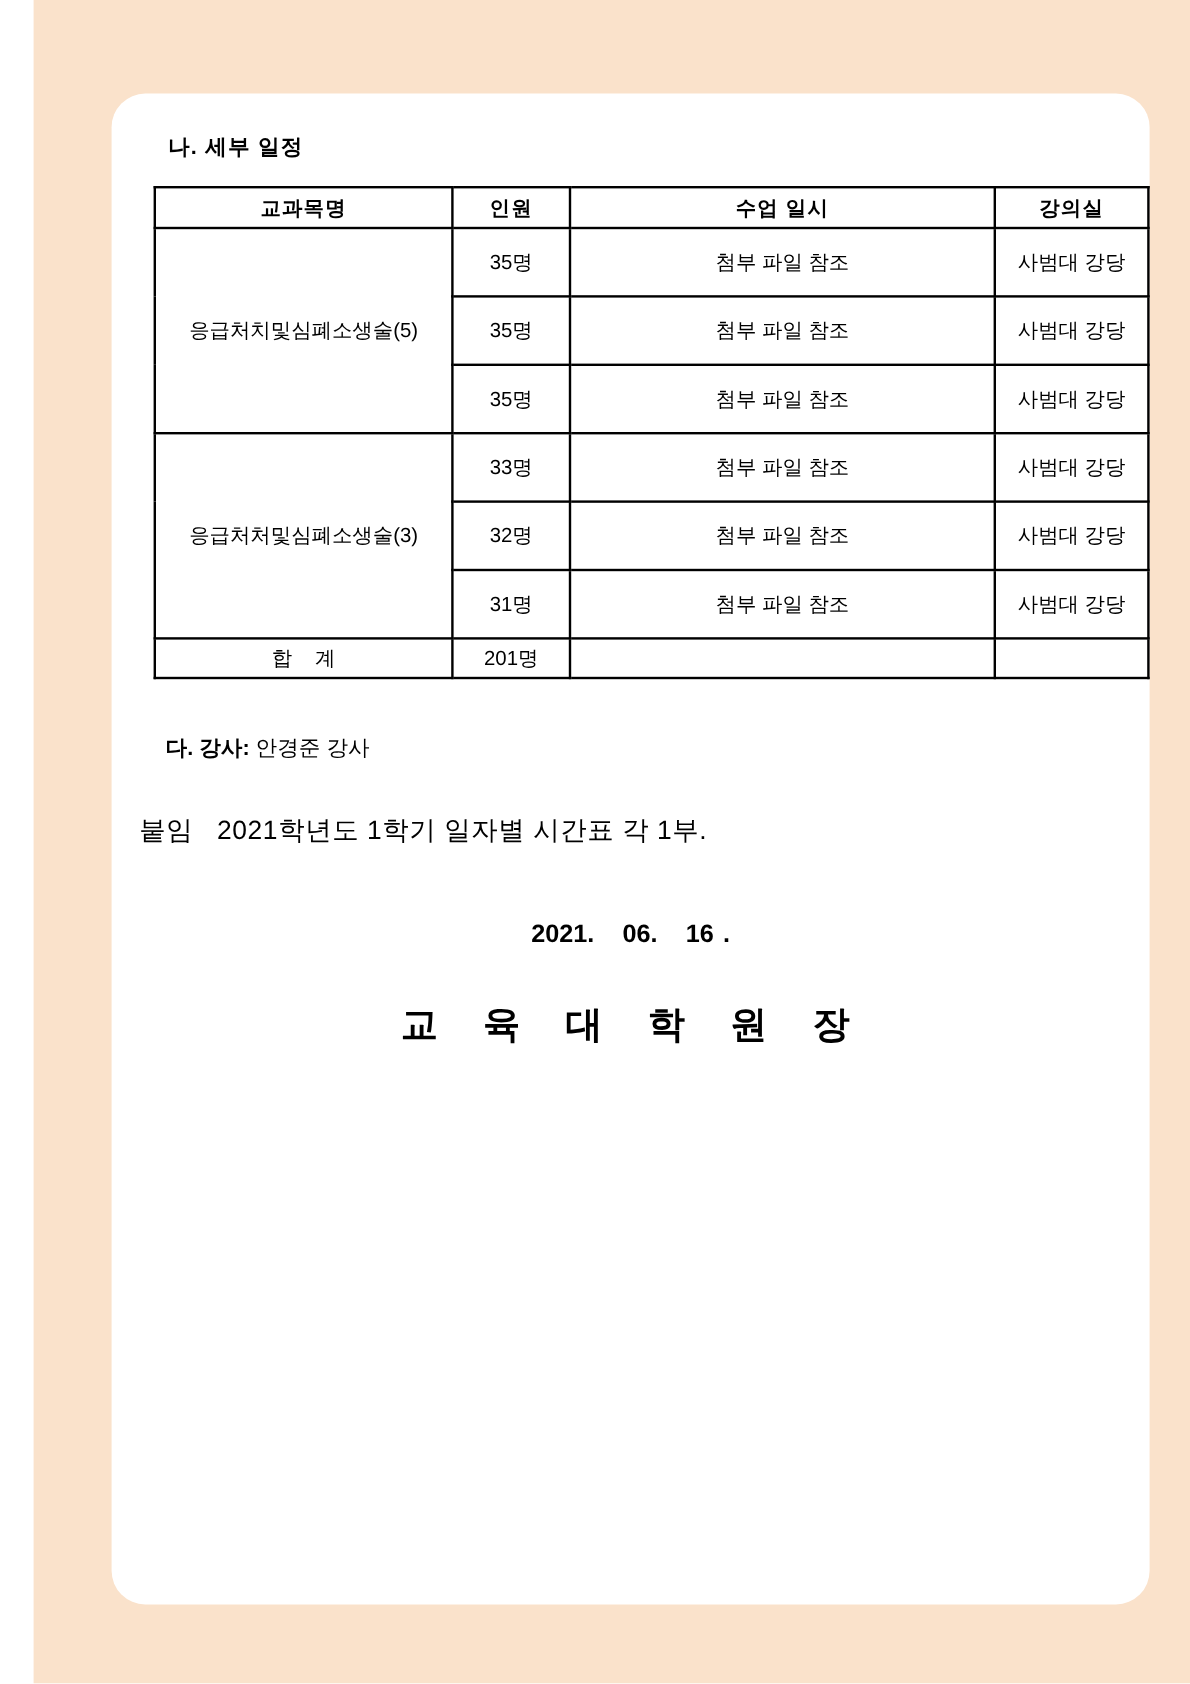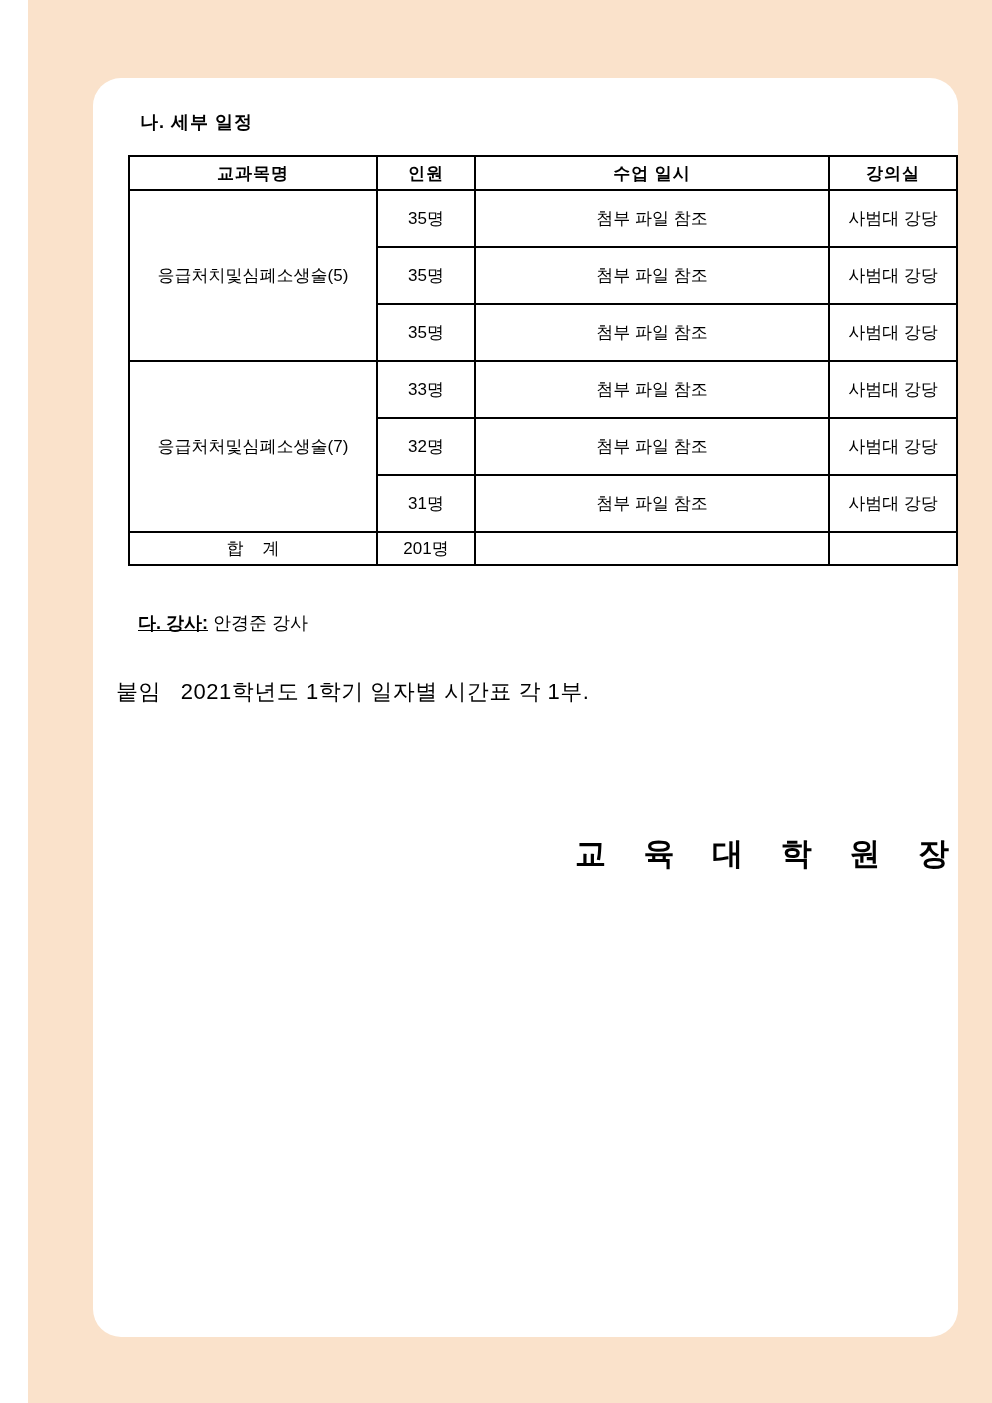--- a/index.html
+++ b/index.html
@@ -49,21 +49,21 @@
   table.schedule th { font-weight: bold; height: 34px; letter-spacing: 1px; }
   table.schedule tbody tr.r-data { height: 57px; }
   table.schedule tbody tr.r-total { height: 33px; }
   .line-c {
     position: absolute;
     left: 45px; top: 533px;
     font-size: 18px;
     color: #000;
     white-space: pre;
   }
-  .line-c .b { font-weight: bold; text-decoration: underline; }
+  .line-c .b { font-weight: bold; }
   .attachment {
     position: absolute;
     left: 23px; top: 599px;
     font-size: 22px;
     color: #000;
     white-space: pre;
     letter-spacing: 0.5px;
   }
   .date-line {
     position: absolute;
@@ -73,21 +73,21 @@
     font-size: 21px;
     font-weight: bold;
     color: #000;
     white-space: pre;
     word-spacing: 2px;
   }
   .signature {
     position: absolute;
     left: 0; top: 755px;
     width: 100%;
-    text-align: right;
+    text-align: center;
     font-size: 31px;
     font-weight: bold;
     color: #000;
     letter-spacing: 9px;
     word-spacing: 11px;
     white-space: pre;
   }
 </style>
 </head>
 <body>
@@ -123,21 +123,21 @@
           <td>35명</td>
           <td>첨부 파일 참조</td>
           <td>사범대 강당</td>
         </tr>
         <tr class="r-data">
           <td>35명</td>
           <td>첨부 파일 참조</td>
           <td>사범대 강당</td>
         </tr>
         <tr class="r-data">
-          <td rowspan="3">응급처처및심폐소생술(7)</td>
+          <td rowspan="3">응급처처및심폐소생술(3)</td>
           <td>33명</td>
           <td>첨부 파일 참조</td>
           <td>사범대 강당</td>
         </tr>
         <tr class="r-data">
           <td>32명</td>
           <td>첨부 파일 참조</td>
           <td>사범대 강당</td>
         </tr>
         <tr class="r-data">
@@ -151,17 +151,18 @@
           <td></td>
           <td></td>
         </tr>
       </tbody>
     </table>
 
     <div class="line-c"><span class="b">다. 강사:</span><span> 안경준 강사</span></div>
 
     <div class="attachment">붙임   2021학년도 1학기 일자별 시간표 각 1부.</div>
 
+    <div class="date-line">2021.   06.   16 .</div>
 
     <div class="signature">교 육 대 학 원 장</div>
 
   </div>
 </div>
 
 </body></html>

